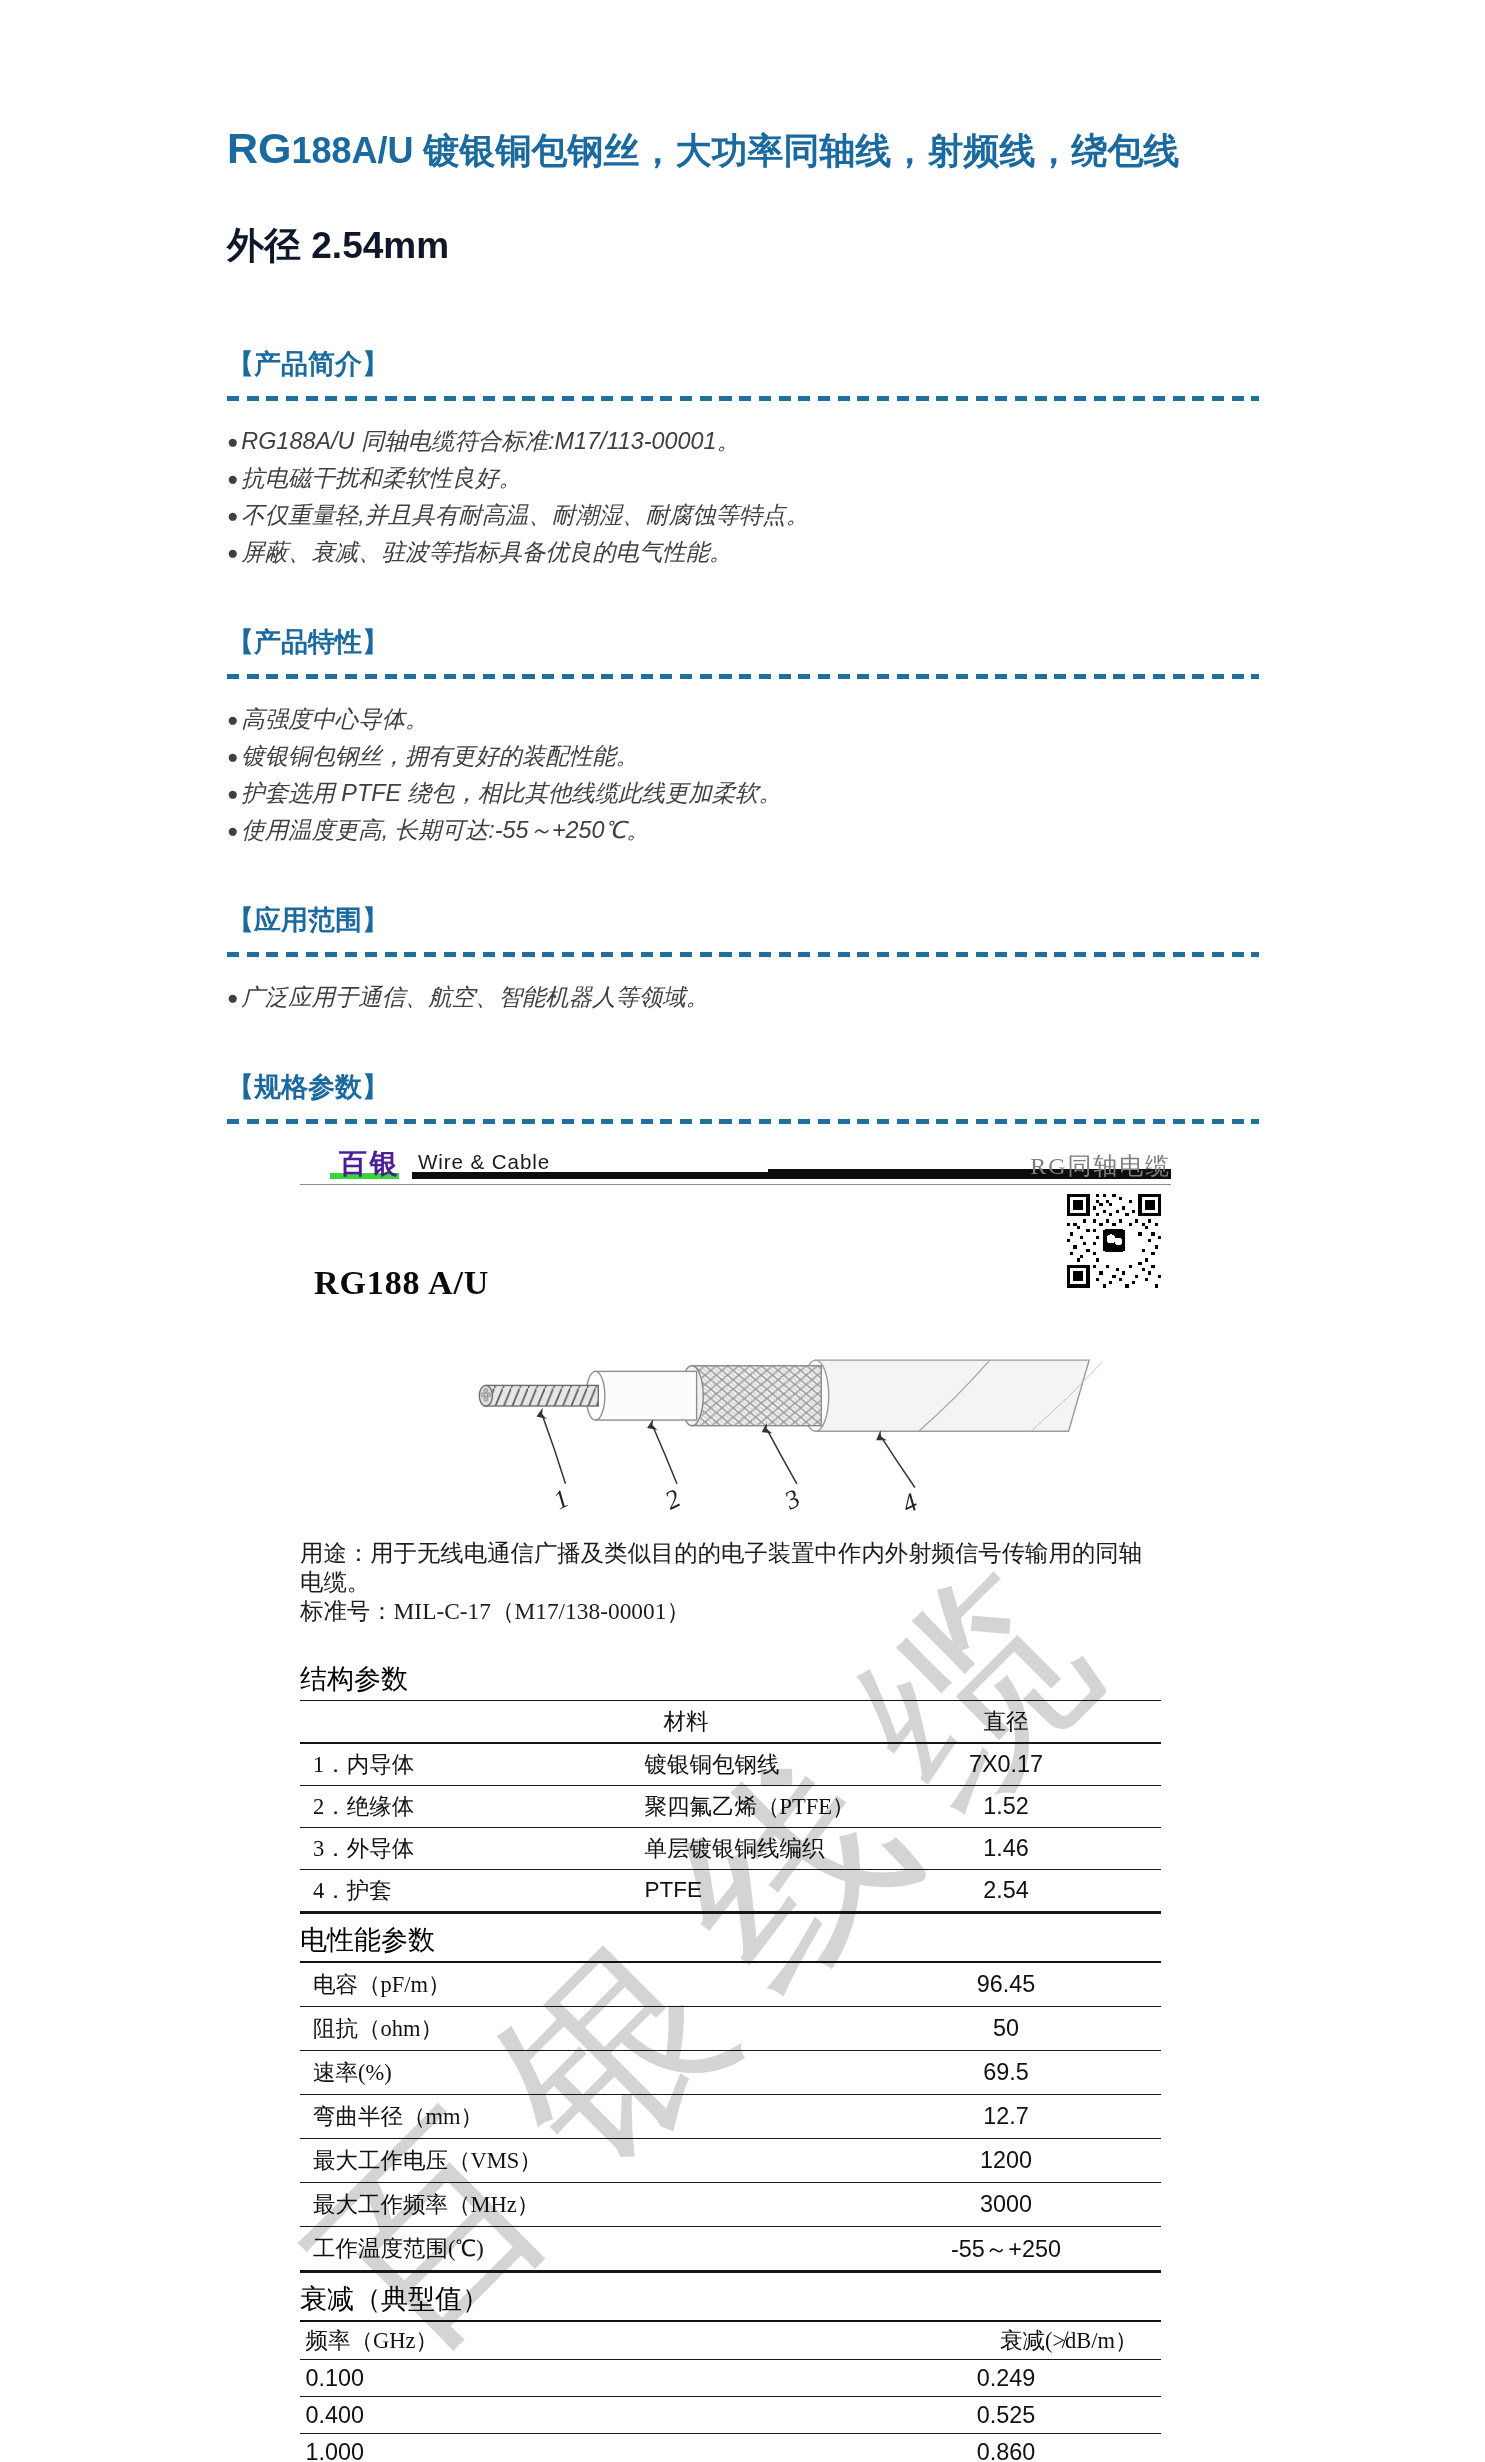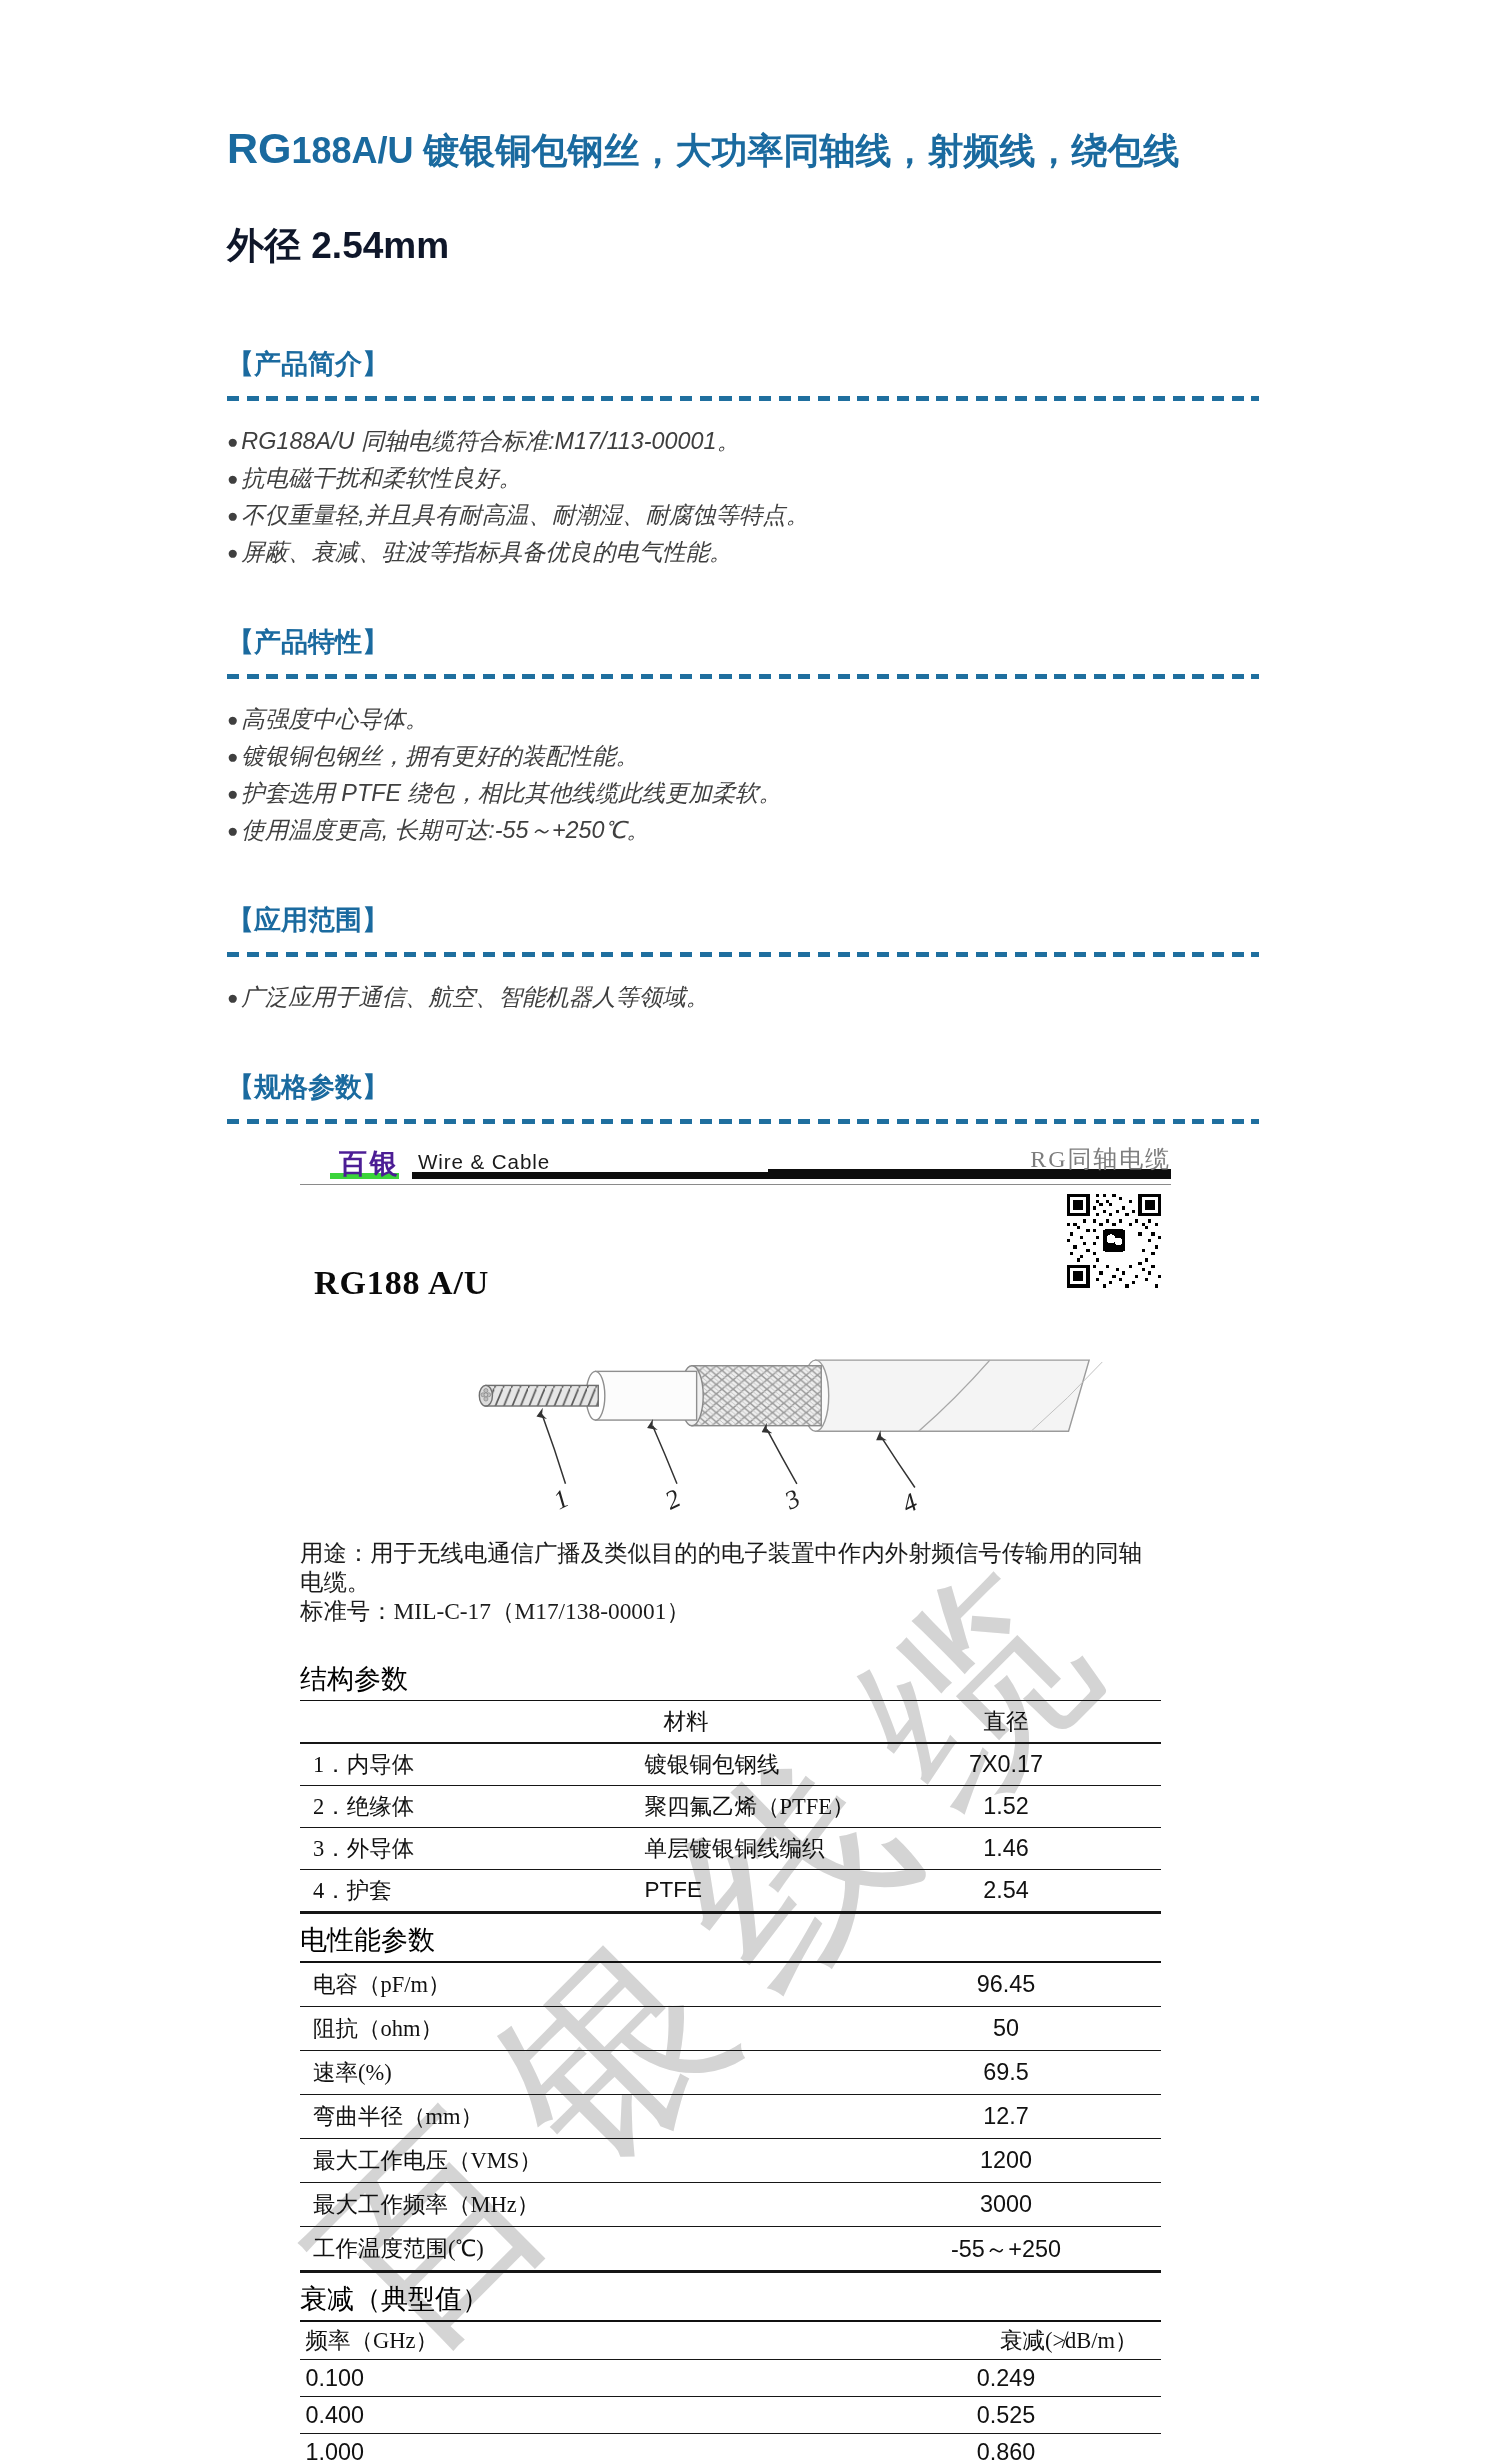--- a/index.html
+++ b/index.html
@@ -57,21 +57,21 @@
   .brand-green {
     position:absolute; left:30px; top:30px; width:69px; height:6.6px; background:#3bd43b; z-index:1;
   }
   .brand-sub {
     position:absolute; left:118px; top:7.5px; font-family:"Liberation Sans", sans-serif;
     font-size:20.6px; color:#1a1a1a; letter-spacing:0.9px;
   }
   .head-bar { position:absolute; left:112px; right:0; bottom:4.7px; height:7.5px; background:#0d0d0d; }
   .head-bar2 { position:absolute; left:468px; right:0; bottom:4.7px; height:10.3px; background:#0d0d0d; }
   .head-right {
-    position:absolute; right:0; top:0; font-size:24px; color:#7d7d7d; letter-spacing:1.9px;
+    position:absolute; right:0; top:7px; font-size:24px; color:#7d7d7d; letter-spacing:1.9px;
   }
   .model-row { position:relative; height:140px; }
   .model-name { position:absolute; left:14px; top:79px; font-size:34px; font-weight:bold; letter-spacing:0.9px; color:#0a0a0a; }
   .qr { position:absolute; right:0; top:7.5px; width:94px; height:97px; }
   .diagram { margin-left:169px; margin-top:22.5px; width:637px; height:178px; }
   .usage-block { margin-top:10px; font-size:23.4px; line-height:29px; color:#1c1c1c; }
 
   .tbl-head {
     margin-top:36px; font-size:27px; font-weight:normal; line-height:34px; color:#000;
     border-bottom:1.9px solid #111; padding-bottom:3.7px;

